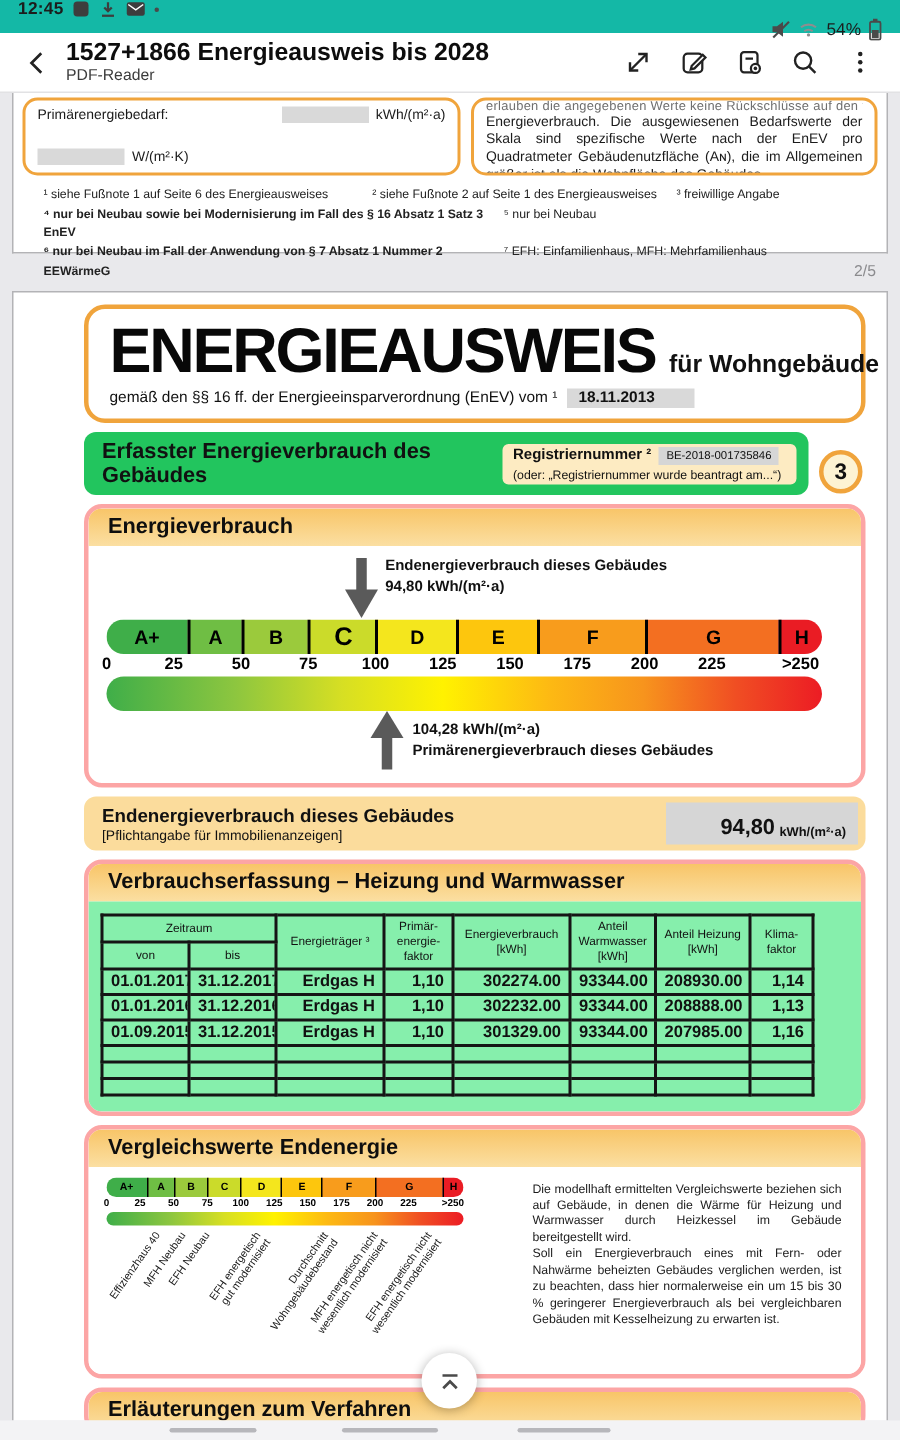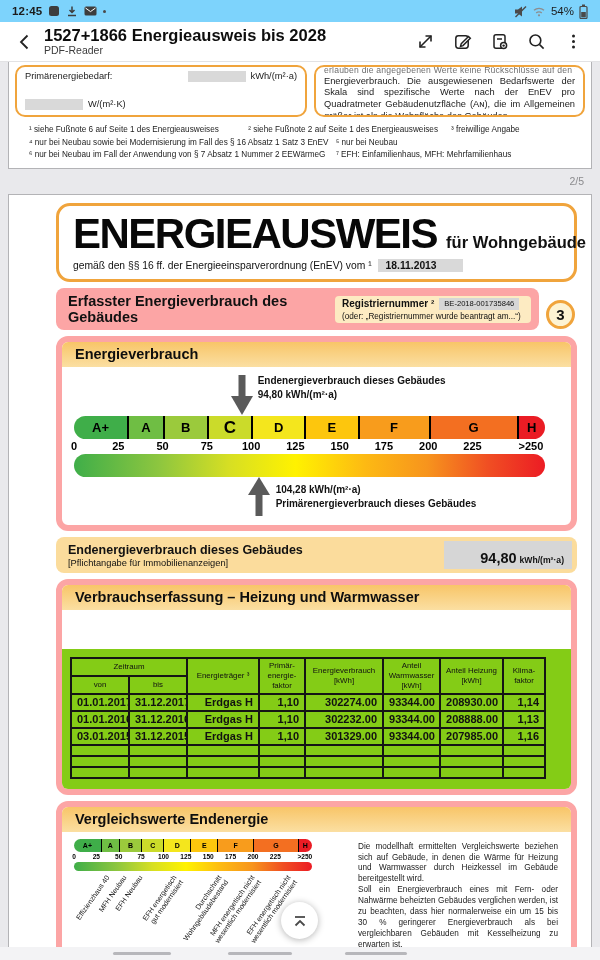--- a/index.html
+++ b/index.html
@@ -1,21 +1,21 @@
 <!DOCTYPE html>
 <html><head>
 <meta charset="utf-8">
 <style>
   html,body{margin:0;padding:0;background:#cfcfd2;}
   *{box-sizing:border-box;}
   .screen{position:relative;width:600px;height:960px;margin:0 auto;background:#e9e9ec;
     font-family:"Liberation Sans",sans-serif;color:#111;overflow:hidden;}
 
   
-  .status-bar{height:22px;background:#7dd3fc;display:flex;align-items:center;padding:0 12px;font-size:11.5px;color:#1c1c1c;}
+  .status-bar{height:22px;background:#14b8a6;display:flex;padding:0 12px;font-size:11.5px;color:#1c1c1c;flex-direction:column;}
   .sb-left{display:flex;align-items:center;gap:6px;}
   .sb-time{font-weight:bold;letter-spacing:.2px;}
   .sb-right{margin-left:auto;display:flex;align-items:center;gap:5px;}
   .sb-dot{width:3px;height:3px;border-radius:50%;background:#4a4a4a;}
 
   
   .app-bar{height:40px;background:#fff;display:flex;align-items:center;padding:0 8px;border-bottom:1px solid #e2e2e4;}
   .ab-back{width:34px;height:34px;display:flex;align-items:center;justify-content:center;}
   .ab-titles{display:flex;flex-direction:column;line-height:1.05;margin-left:2px;min-width:0;}
   .ab-title{font-size:16.5px;font-weight:bold;color:#0d0d0d;white-space:nowrap;}
@@ -39,38 +39,38 @@
   .p1-row{display:flex;align-items:flex-end;}
   .p1-row .lbl{flex:1;white-space:pre-line;}
   .gfield{background:#d9d9d9;width:58px;height:11px;margin:0 5px 1px 0;flex:none;}
   .p1-unit{flex:none;}
   .clipped{margin-top:-6px;color:#6f6f6f;white-space:nowrap;overflow:hidden;font-size:8.6px;letter-spacing:.2px;}
   .footnotes{margin:7px 8px 0 14px;font-size:8.2px;color:#222;line-height:1.55;}
   .fn-row{display:flex;}
   .fn-row.r1 span:nth-child(1){width:40%;}
   .fn-row.r1 span:nth-child(2){width:37%;}
   .fn-row.r1 span:nth-child(3){width:23%;}
-  .fn-row.r2 span:nth-child(1){width:56%;}
+  .fn-row.r2 span:nth-child(1){width:56%;font-weight:bold;}
   .fn-row.r2 span:nth-child(2){width:44%;}
 
   
   .p2c{margin-left:47px;margin-right:14px;position:relative;}
-  .obox{border:6px solid #fca5a5;border-radius:12px;overflow:hidden;background:#fff;margin-bottom:6px;}
+  .obox{border:3px solid #fca5a5;border-radius:12px;overflow:hidden;background:#fff;margin-bottom:6px;}
   .obox-head{background:linear-gradient(180deg,#F8C568,#FBDFA2);padding:4px 13px 5px 13px;font-weight:bold;font-size:14.5px;color:#0e0e0e;}
 
   
   .ea-box{border:3.5px solid #F0A43C;border-radius:14px;padding:4px 14px 7px 14px;margin-bottom:6px;background:#fff;}
   .ea-row{display:flex;align-items:baseline;white-space:nowrap;}
   .ea-title{font-size:42px;font-weight:bold;letter-spacing:-1.5px;color:#080808;}
   .ea-suffix{font-size:16.5px;font-weight:bold;margin-left:9px;}
   .ea-sub{font-size:10.3px;margin-top:1px;display:flex;align-items:center;gap:6px;}
   .date-field{background:#d9d9d9;font-weight:bold;padding:1px 26px 1px 8px;font-size:10.3px;}
 
   
-  .banner{width:483px;background:#fca5a5;border-radius:8px;display:flex;align-items:center;padding:5px 8px 5px 12px;margin-bottom:6px;min-height:38px;}
+  .banner{width:483px;background:#22c55e;border-radius:8px;display:flex;align-items:center;padding:5px 8px 5px 12px;margin-bottom:6px;min-height:38px;}
   .banner-title{font-weight:bold;font-size:14.5px;flex:1;}
   .reg{background:#FDEBC2;border-radius:4px;padding:2px 7px;width:196px;flex:none;}
   .reg-top{display:flex;align-items:center;gap:5px;}
   .reg-label{font-weight:bold;font-size:10px;white-space:nowrap;text-align:right;}
   .reg-val{background:#d6d6d6;font-size:7.6px;padding:1.5px 5px;white-space:nowrap;}
   .reg-alt{font-size:8.2px;margin-top:2px;white-space:nowrap;}
   .circle3{position:absolute;right:2px;top:97px;width:29px;height:29px;border-radius:50%;border:3px solid #F0A43C;
     background:#FDF3D3;display:flex;align-items:center;justify-content:center;font-weight:bold;font-size:15px;}
 
   
@@ -94,21 +94,21 @@
   
   .end-band{width:100%;background:#FBDC9C;border-radius:8px;display:flex;align-items:center;padding:4px 5px 4px 12px;margin-bottom:6px;min-height:36px;}
   .end-left{flex:1;}
   .end-title{font-weight:bold;font-size:12.5px;}
   .end-sub{font-size:9.3px;margin-top:1px;}
   .end-val-box{background:#d6d6d6;padding:5px 8px 4px 8px;min-width:128px;text-align:right;align-self:stretch;display:flex;align-items:flex-end;justify-content:flex-end;gap:3px;}
   .end-val{font-weight:bold;font-size:14.5px;line-height:1;}
   .end-unit{font-weight:bold;font-size:8.6px;line-height:1.2;}
 
   
-  .tbl-wrap{padding:8px 0 10px 8px;background:#84cc16;margin-top:39px;}
+  .tbl-wrap{padding:8px 0 10px 8px;background:#86efac;}
   table.vt{border-collapse:collapse;table-layout:fixed;width:474px;}
   table.vt th,table.vt td{border:2px solid #151515;overflow:hidden;}
   table.vt th{font-weight:normal;font-size:7.9px;line-height:1.25;padding:2px 2px;text-align:center;white-space:pre-line;vertical-align:middle;}
   table.vt td{font-size:11px;padding:1px 5px;height:17px;font-weight:bold;}
   table.vt td.c{text-align:center;}
   table.vt td.r{text-align:right;}
   table.vt tr.empty td{height:11px;}
 
   
   .comp-body{position:relative;height:138px;background:#fff;}
@@ -253,21 +253,21 @@
             <span class="p1-unit">W/(m²·K)</span>
           </div>
         </div>
         <div class="p1-box right">
           <div class="clipped">erlauben die angegebenen Werte keine Rückschlüsse auf den tatsächlichen</div>
           <div>Energieverbrauch. Die ausgewiesenen Bedarfswerte der Skala sind spezifische Werte nach der EnEV pro Quadratmeter Gebäudenutzfläche (Aɴ), die im Allgemeinen größer ist als die Wohnfläche des Gebäudes.</div>
         </div>
       </div>
       <div class="footnotes" id="footnotes">
           <div class="fn-row r1">
-            <span>¹ siehe Fußnote 6 auf Seite 1 des Energieausweises</span>
+            <span>¹ siehe Fußnote 1 auf Seite 6 des Energieausweises</span>
             <span>² siehe Fußnote 2 auf Seite 1 des Energieausweises</span>
             <span>³ freiwillige Angabe</span>
           </div>
           <div class="fn-row r2">
             <span>⁴ nur bei Neubau sowie bei Modernisierung im Fall des § 16 Absatz 1 Satz 3 EnEV</span>
             <span>⁵ nur bei Neubau</span>
           </div>
           <div class="fn-row r2">
             <span>⁶ nur bei Neubau im Fall der Anwendung von § 7 Absatz 1 Nummer 2 EEWärmeG</span>
             <span>⁷ EFH: Einfamilienhaus, MFH: Mehrfamilienhaus</span>
@@ -420,21 +420,21 @@
                     <td class="c">01.01.2016</td>
                     <td class="c">31.12.2016</td>
                     <td class="r">Erdgas H</td>
                     <td class="r">1,10</td>
                     <td class="r">302232.00</td>
                     <td class="r">93344.00</td>
                     <td class="r">208888.00</td>
                     <td class="r">1,13</td>
                   </tr>
                   <tr>
-                    <td class="c">03.01.2015</td>
+                    <td class="c">01.09.2015</td>
                     <td class="c">31.12.2015</td>
                     <td class="r">Erdgas H</td>
                     <td class="r">1,10</td>
                     <td class="r">301329.00</td>
                     <td class="r">93344.00</td>
                     <td class="r">207985.00</td>
                     <td class="r">1,16</td>
                   </tr>
                   <tr class="empty">
                     <td></td>

